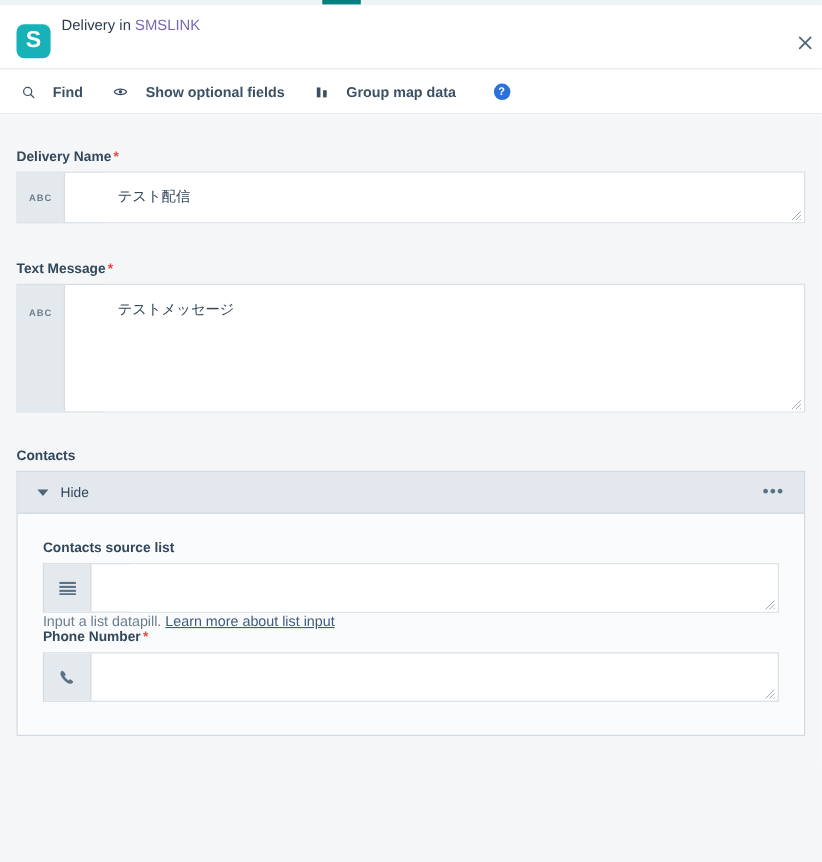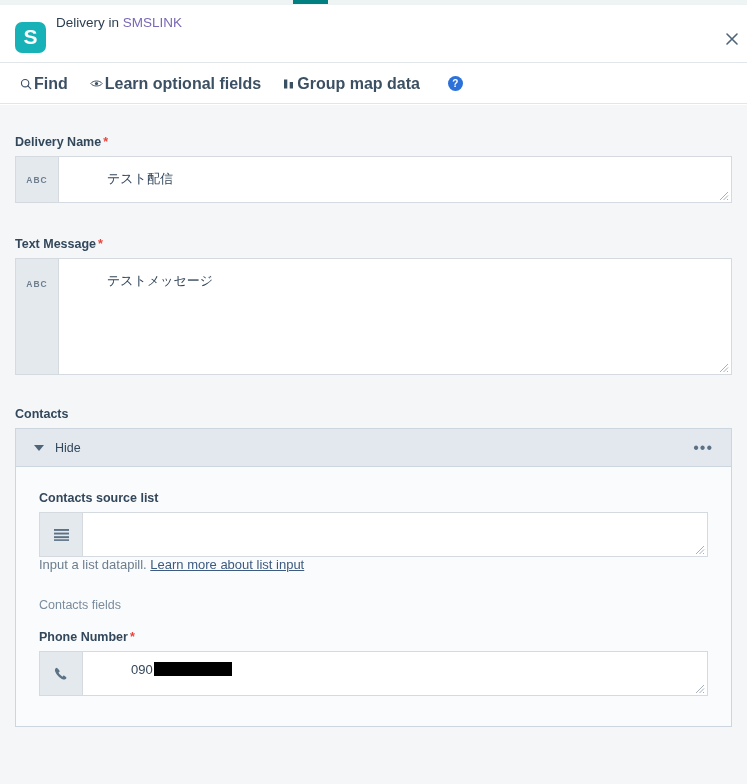--- a/index.html
+++ b/index.html
@@ -62,23 +62,23 @@
     width: 747px; height: 40px;
     background: #ffffff;
     border-bottom: 1px solid #e1e6ea;
     display: flex;
     align-items: center;
     padding-left: 20px;
   }
   .tb-item {
     display: flex;
     align-items: center;
-    gap: 2px;
-    margin-right: 22px;
-    font-size: 16px;
+    gap: 16px;
+    margin-right: 28px;
+    font-size: 13px;
     color: #3c5063;
     font-weight: bold;
     cursor: pointer;
     white-space: nowrap;
   }
   .tb-ic { display: inline-flex; align-items: center; }
   .help-ic {
     width: 15px; height: 15px;
     border-radius: 50%;
     background: #2c71d9;
@@ -232,21 +232,21 @@
     <span>Find</span>
   </div>
 
   <div class="tb-item">
     <span class="tb-ic">
       <svg width="13" height="11" viewBox="0 0 16 11" aria-hidden="true">
         <path d="M1 5.5 C3.5 1.4 12.5 1.4 15 5.5 C12.5 9.6 3.5 9.6 1 5.5 Z" stroke="#3c5063" stroke-width="1.2" fill="none"></path>
         <circle cx="8" cy="5.5" r="2" fill="#3c5063"></circle>
       </svg>
     </span>
-    <span>Learn optional fields</span>
+    <span>Show optional fields</span>
   </div>
 
   <div class="tb-item">
     <span class="tb-ic">
       <svg width="12" height="12" viewBox="0 0 12 12" aria-hidden="true">
         <rect x="1" y="1.5" width="3.3" height="9" fill="#3c5063"></rect>
         <rect x="6.7" y="4" width="3.3" height="6.5" fill="#3c5063"></rect>
       </svg>
     </span>
     <span>Group map data</span>
@@ -309,35 +309,31 @@
             <div class="field-val" placeholder=""></div>
             <svg class="grip" viewBox="0 0 11 11">
               <path d="M10 2 L2 10 M10 5.5 L5.5 10 M10 9 L9 10" stroke="#9aa7b3" stroke-width="0.9"></path>
             </svg>
           </div>
           <div class="hint">
             <span>Input a list datapill. </span><a>Learn more about list input</a>
           </div>
         </div>
 
-        <div class="section-sub">Contacts fields</div>
 
         <div>
           <div class="field-label">
             <span>Phone Number</span><span class="req">*</span>
           </div>
           <div class="input-row" style="height:45px;">
             <div class="prefix">
               <svg width="16" height="16" viewBox="0 0 16 16" aria-hidden="true">
                 <path d="M3.2 1.8 C2.2 2.6 1.6 3.8 2.1 5.3 C3 8.2 6.4 12 9.6 13.3 C11.1 13.9 12.4 13.4 13.2 12.4 C13.6 11.9 13.5 11.4 13 11 L11.3 9.7 C10.9 9.4 10.4 9.5 10.1 9.9 L9.5 10.7 C8 10 6.1 8 5.5 6.6 L6.3 6 C6.7 5.7 6.8 5.2 6.5 4.8 L5.2 3 C4.8 2.5 4 2.2 3.2 1.8 Z" fill="#5b7186"></path>
               </svg>
             </div>
-            <div class="field-val">
-              <span>090</span><span class="redact"></span>
-            </div>
             <svg class="grip" viewBox="0 0 11 11">
               <path d="M10 2 L2 10 M10 5.5 L5.5 10 M10 9 L9 10" stroke="#9aa7b3" stroke-width="0.9"></path>
             </svg>
           </div>
         </div>
 
       </div>
     </div>
   </div>
 

